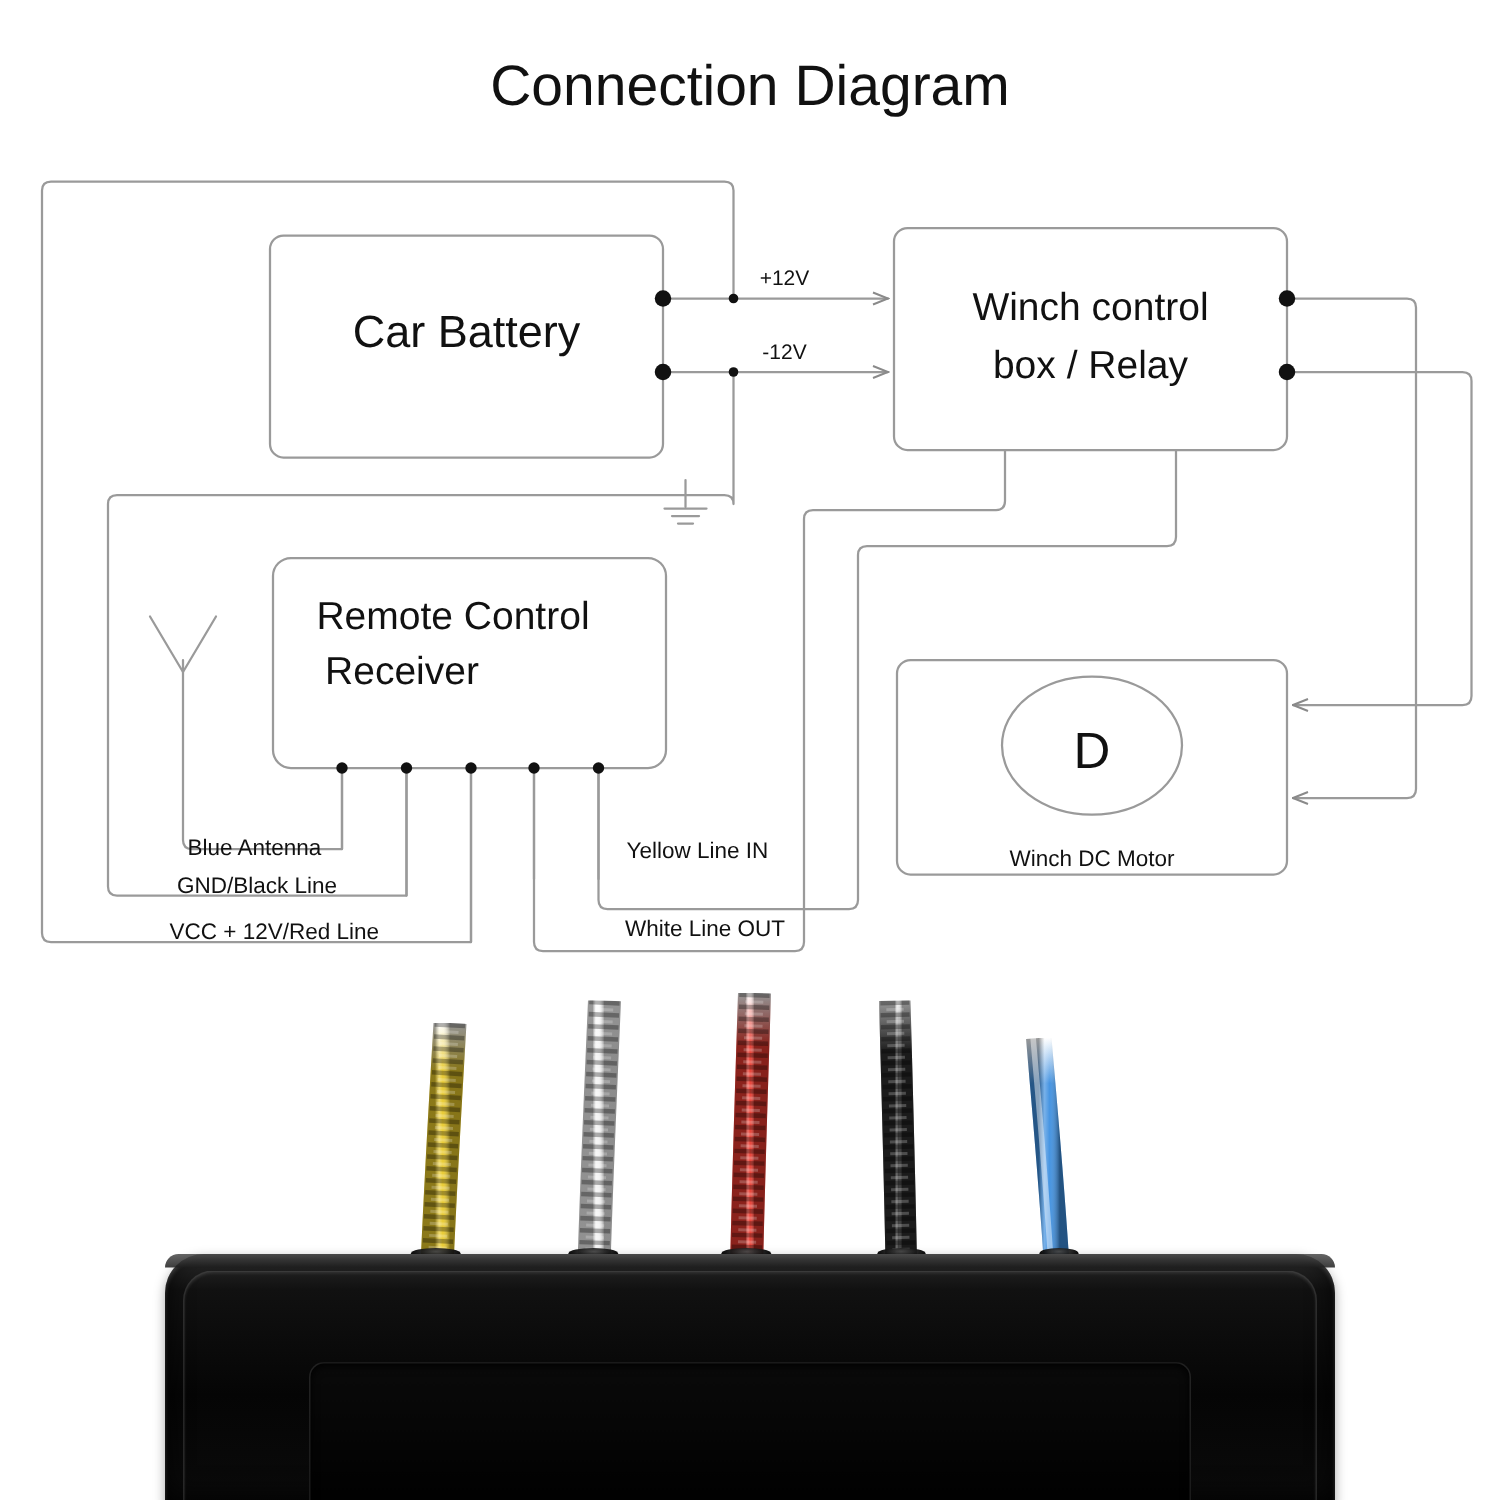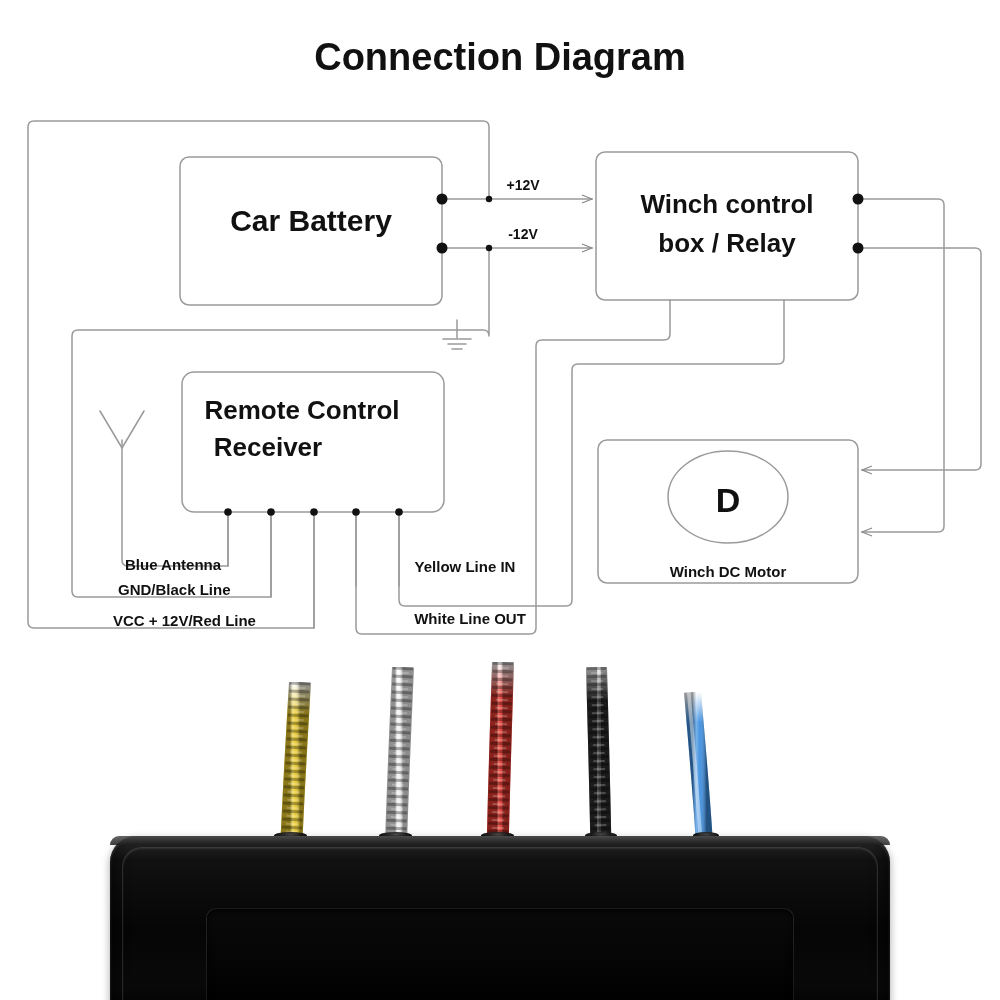--- a/index.html
+++ b/index.html
@@ -1,18 +1,18 @@
 <!DOCTYPE html>
 <html><head>
 <meta charset="utf-8">
 <style>
   html,body{margin:0;padding:0;background:#ffffff;}
   body{width:1000px;height:1000px;overflow:hidden;
        font-family:"Liberation Sans","DejaVu Sans",sans-serif;}
-  #stage{position:relative;width:1000px;height:1000px;background:#fff;font-weight:bold;}
+  #stage{position:relative;width:1000px;height:1000px;background:#fff;}
   #diagram-svg{position:absolute;left:0;top:0;width:1000px;height:1000px;}
   #photo-layer{position:absolute;left:0;top:640px;width:1000px;height:360px;overflow:hidden;}
 
   
   .wire{position:absolute;bottom:118px;transform-origin:50% 100%;}
   .wire-core{position:absolute;left:0;top:0;width:100%;height:100%;}
 
   
   #device-body{
     position:absolute;left:110px;top:196px;width:780px;height:170px;

